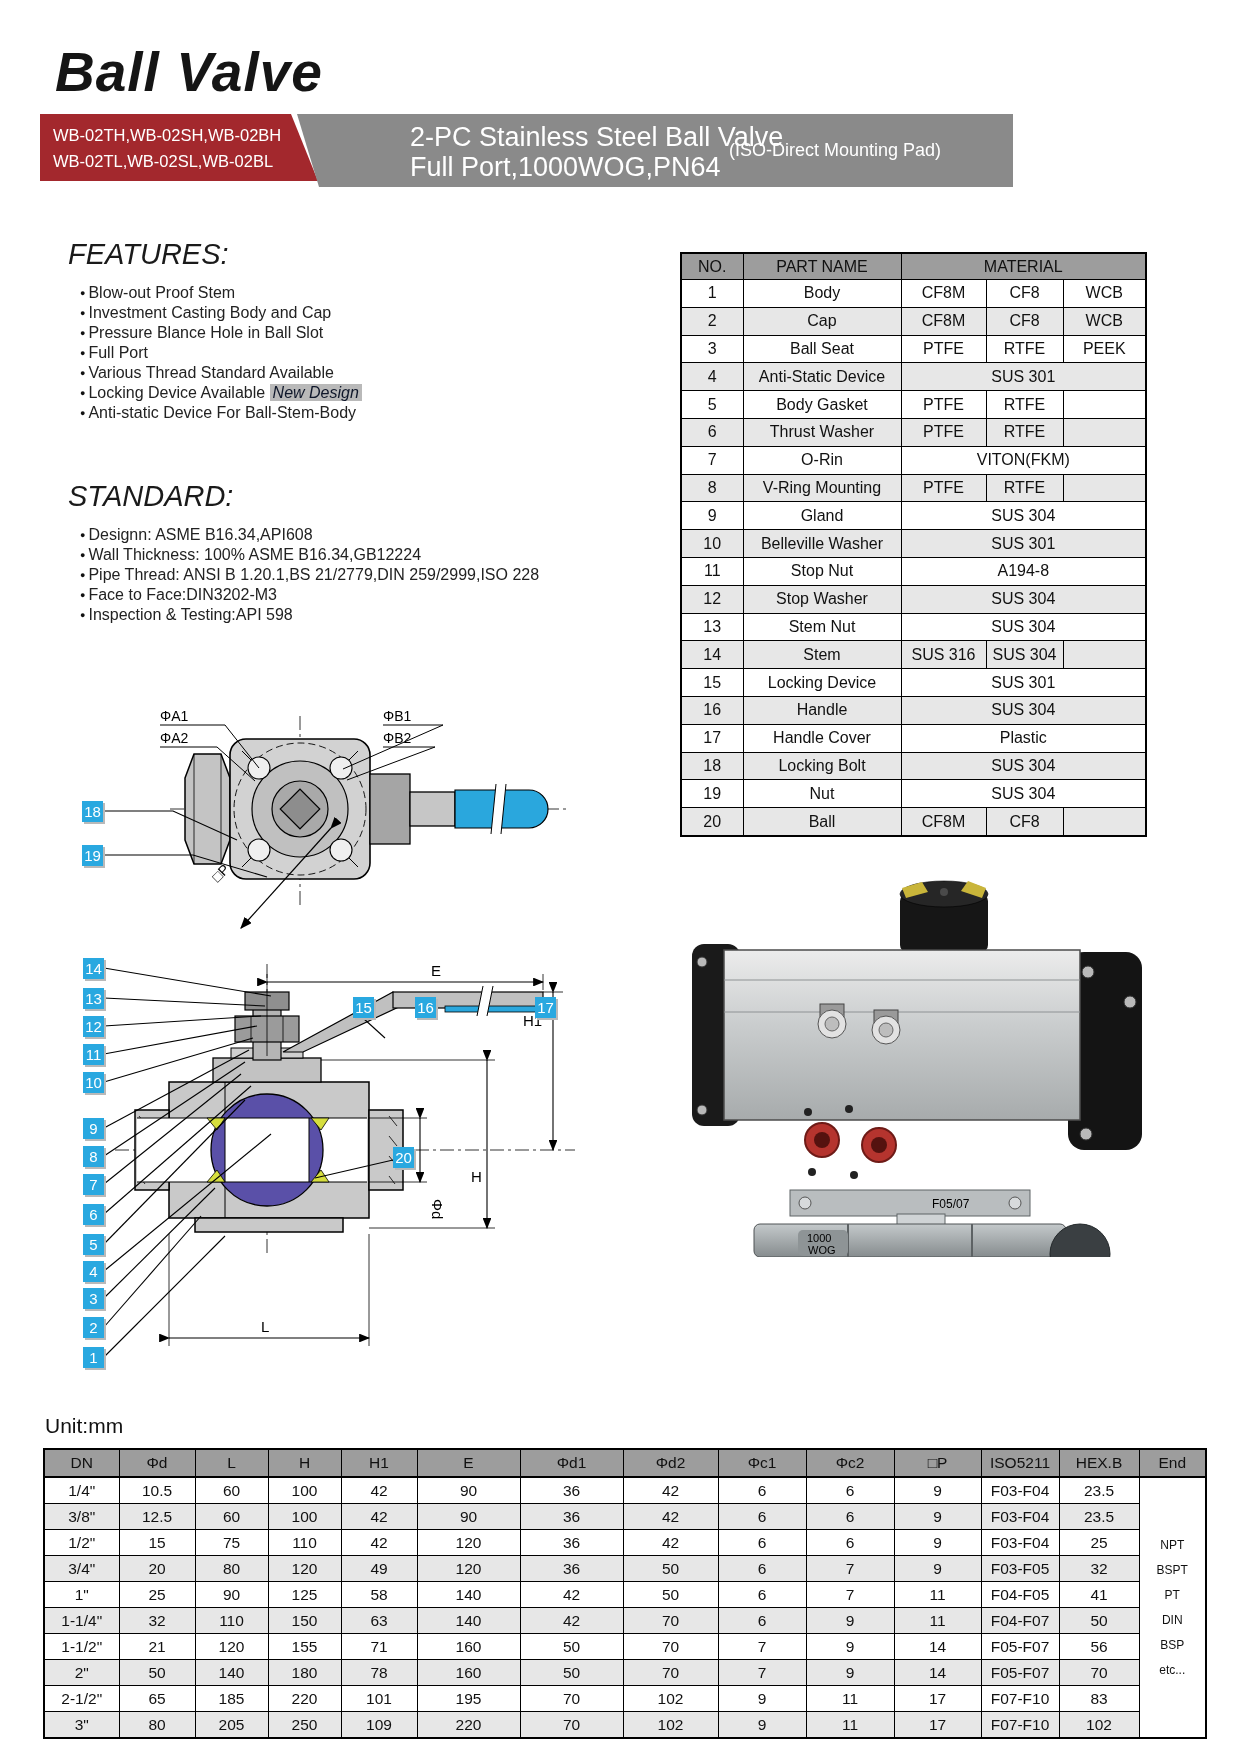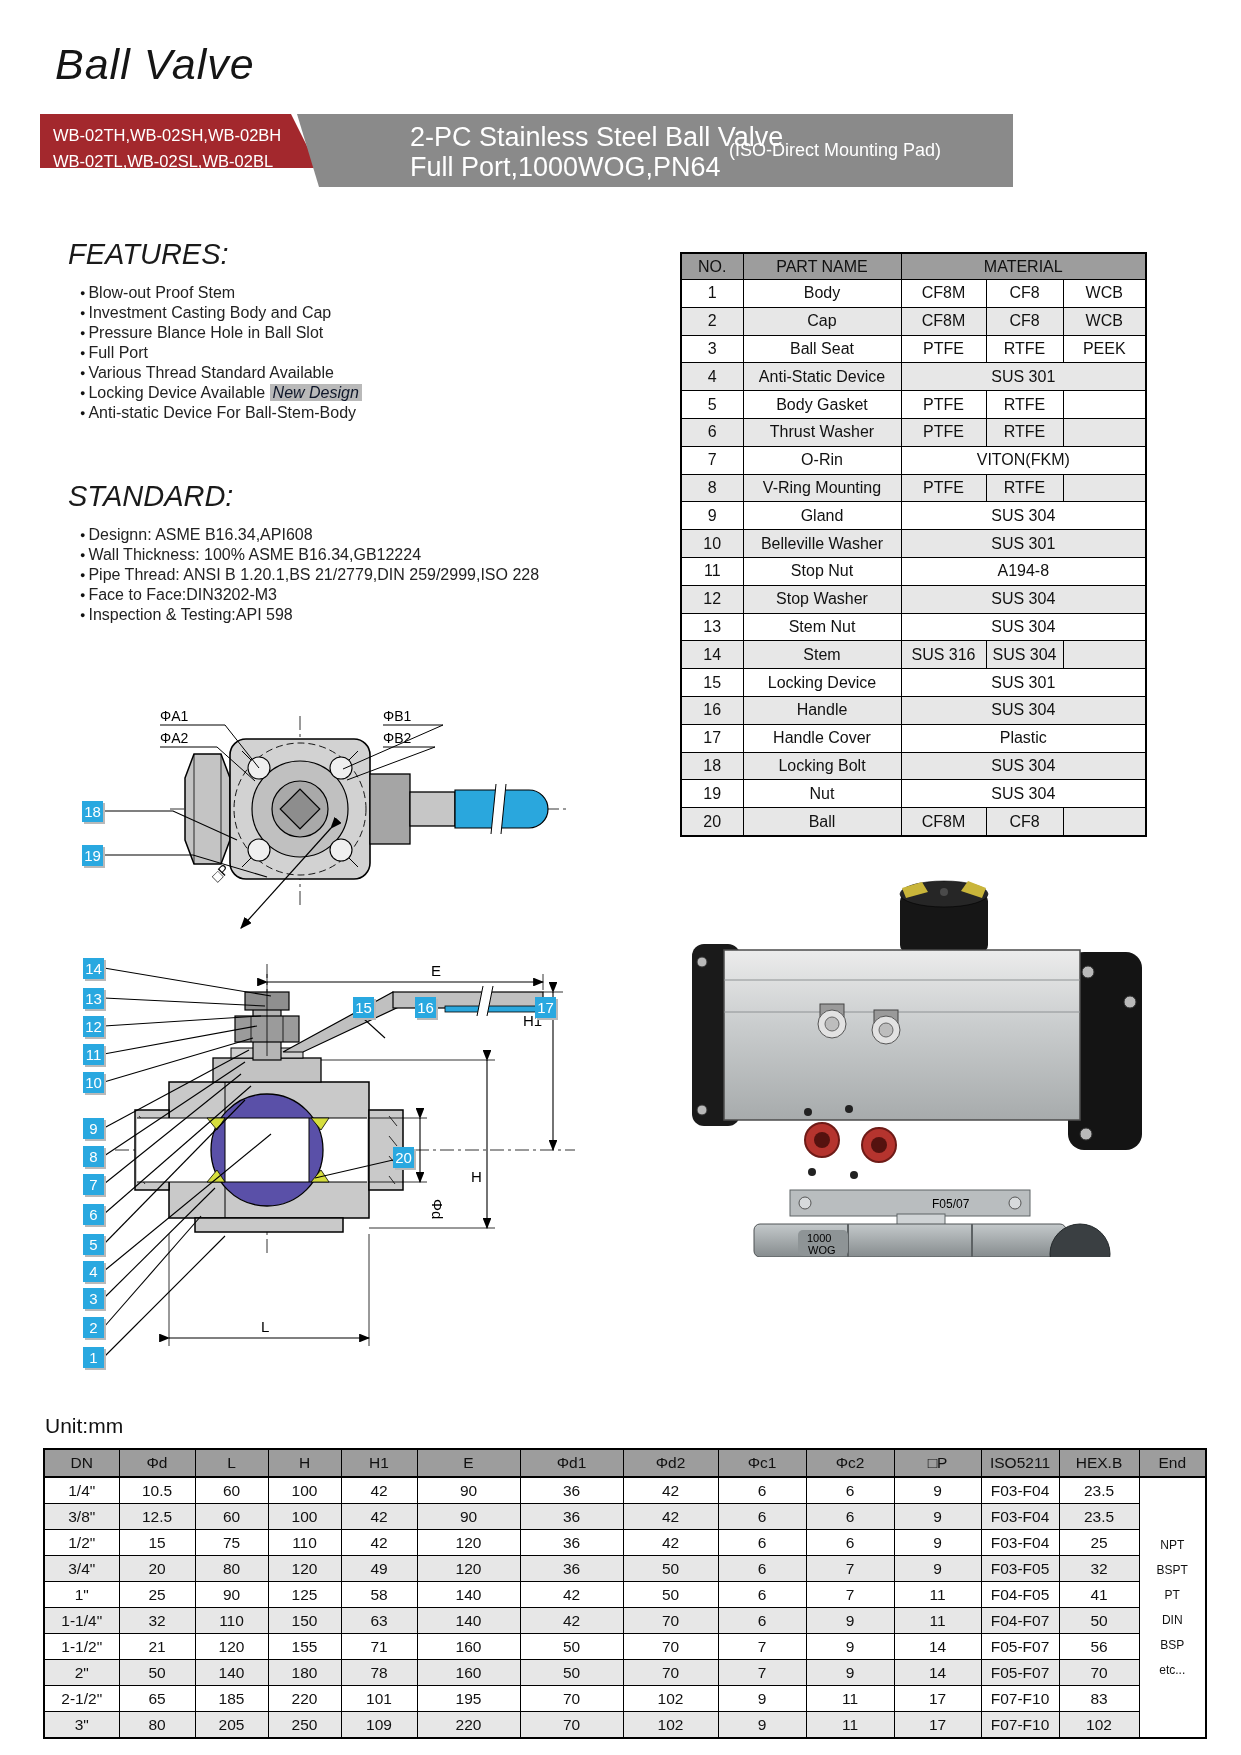--- a/index.html
+++ b/index.html
@@ -1,22 +1,22 @@
 <!DOCTYPE html>
 <html><head>
 <meta charset="utf-8">
 <style>
   html,body{margin:0;padding:0;background:#fff;}
   .page{position:relative;width:1241px;height:1755px;background:#fff;
         font-family:"Liberation Sans",sans-serif;color:#111;overflow:hidden;}
 
   
-  .doc-title{position:absolute;left:55px;top:40px;font-size:43px;font-style:italic;
-             font-weight:400;letter-spacing:1px;color:#151515;}
-  .banner-red{position:absolute;left:40px;top:114px;width:278px;height:54px;background:#a3282d;
+  .doc-title{position:absolute;left:55px;top:40px;font-size:55px;font-style:italic;
+             font-weight:700;letter-spacing:1px;color:#151515;}
+  .banner-red{position:absolute;left:40px;top:114px;width:278px;height:67px;background:#a3282d;
               clip-path:polygon(0 0,calc(100% - 27px) 0,100% 100%,0 100%);}
   .banner-red .l1,.banner-red .l2{position:absolute;left:13px;color:#fff;font-size:16.5px;white-space:nowrap;}
   .banner-red .l1{top:12px;} .banner-red .l2{top:38px;}
   .banner-gray{position:absolute;left:297px;top:114px;width:716px;height:73px;background:#8a8a8a;
                clip-path:polygon(0 0,100% 0,100% 100%,22px 100%);}
   .banner-gray .p1,.banner-gray .p2{position:absolute;left:113px;color:#fff;font-size:27px;white-space:nowrap;}
   .banner-gray .p1{top:8px;} .banner-gray .p2{top:38px;}
   .banner-gray .note{position:absolute;left:432px;top:26px;color:#fff;font-size:18px;white-space:nowrap;}
 
   

